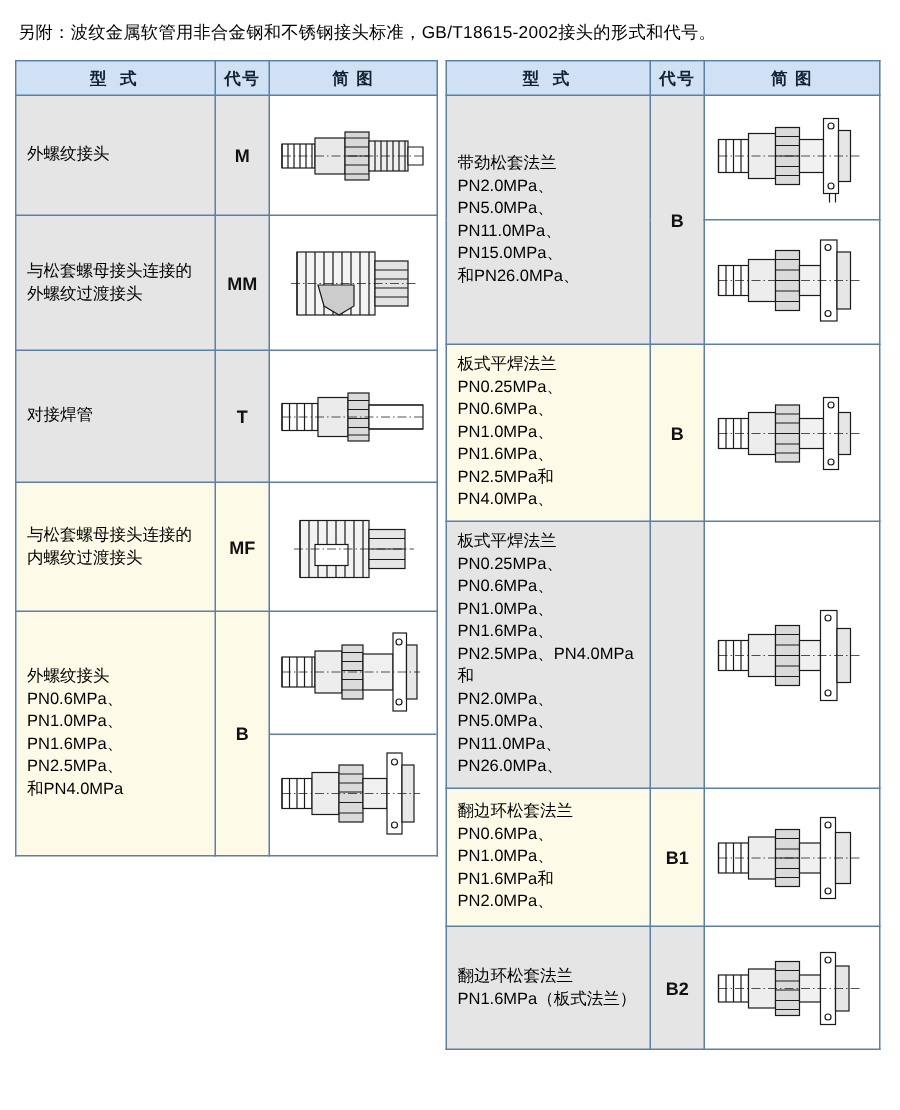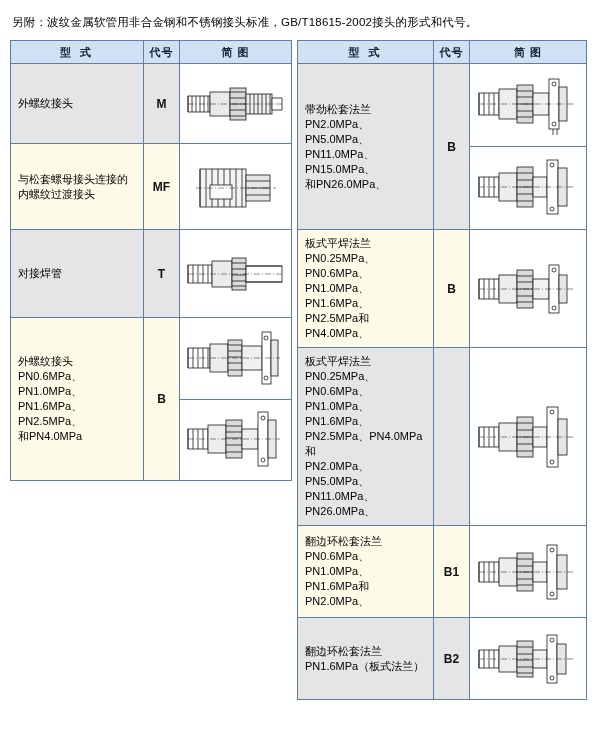--- a/index.html
+++ b/index.html
@@ -123,52 +123,68 @@
                 <rect x="62" y="16" width="26" height="20" fill="#efefef"></rect>
                 <path d="M66 16 L66 36 M70 16 L70 36 M74 16 L74 36 M78 16 L78 36 M82 16 L82 36 M86 16 L86 36"></path>
                 <path d="M88 20 L98 20 L98 32 L88 32 Z" fill="#ffffff"></path>
                 <path d="M4 26 L98 26" stroke-dasharray="6 2 1 2" stroke-width="0.5"></path>
               </g>
             </svg>
           </td>
         </tr>
 
 
-
-        <tr style="height:86px">
-          <td class="desc tint nowrapline">与松套螺母接头连接的内螺纹过渡接头</td>
-          <td class="code tint">MF</td>
-          <td class="pic">
-            <svg class="drawing" width="100" height="56" viewBox="0 0 100 56">
-              <g fill="none" stroke="#1a1a1a" stroke-width="0.8">
-                <rect x="14" y="10" width="46" height="38" fill="#f3f3f3"></rect>
-                <path d="M14 10 L14 48 M20 10 L20 48 M26 10 L26 48 M32 10 L32 48 M38 10 L38 48 M44 10 L44 48 M50 10 L50 48 M56 10 L56 48"></path>
-                <rect x="60" y="16" width="24" height="26" fill="#e6e6e6"></rect>
-                <path d="M60 22 L84 22 M60 29 L84 29 M60 36 L84 36"></path>
-                <rect x="24" y="26" width="22" height="14" fill="#ffffff"></rect>
-                <path d="M10 29 L90 29" stroke-dasharray="6 2 1 2" stroke-width="0.5"></path>
+        <tr style="height:90px">
+          <td class="desc plain nowrapline">与松套螺母接头连接的外螺纹过渡接头</td>
+          <td class="code plain">MM</td>
+          <td class="pic">
+            <svg class="drawing" width="100" height="58" viewBox="0 0 100 58">
+              <g fill="none" stroke="#1a1a1a" stroke-width="0.8">
+                <rect x="12" y="8" width="52" height="42" fill="#f4f4f4"></rect>
+                <path d="M12 8 L12 50 M18 8 L18 50 M24 8 L24 50 M30 8 L30 50 M36 8 L36 50 M42 8 L42 50 M48 8 L48 50 M54 8 L54 50 M60 8 L60 50"></path>
+                <rect x="64" y="14" width="22" height="30" fill="#e3e3e3"></rect>
+                <path d="M64 20 L86 20 M64 26 L86 26 M64 32 L86 32 M64 38 L86 38"></path>
+                <path d="M26 30 L50 30 L50 44 L40 50 L30 44 Z" fill="#cccccc"></path>
+                <path d="M8 29 L92 29" stroke-dasharray="6 2 1 2" stroke-width="0.5"></path>
               </g>
             </svg>
           </td>
         </tr>
 
         <tr style="height:88px">
           <td class="desc plain nowrapline">对接焊管</td>
           <td class="code plain">T</td>
           <td class="pic">
             <svg class="drawing" width="104" height="50" viewBox="0 0 104 50">
               <g fill="none" stroke="#1a1a1a" stroke-width="0.8">
                 <rect x="4" y="16" width="24" height="18"></rect>
                 <path d="M4 16 L4 34 M9 16 L9 34 M14 16 L14 34 M19 16 L19 34 M24 16 L24 34"></path>
                 <rect x="28" y="12" width="20" height="26" fill="#ebebeb"></rect>
                 <rect x="48" y="9" width="14" height="32" fill="#dadada"></rect>
                 <path d="M48 14 L62 14 M48 20 L62 20 M48 26 L62 26 M48 32 L62 32 M48 37 L62 37"></path>
                 <rect x="62" y="17" width="36" height="16" fill="#ffffff"></rect>
                 <path d="M62 17 L98 17 M62 33 L98 33"></path>
                 <path d="M4 25 L100 25" stroke-dasharray="6 2 1 2" stroke-width="0.5"></path>
+              </g>
+            </svg>
+          </td>
+        </tr>
+
+        <tr style="height:86px">
+          <td class="desc tint nowrapline">与松套螺母接头连接的内螺纹过渡接头</td>
+          <td class="code tint">MF</td>
+          <td class="pic">
+            <svg class="drawing" width="100" height="56" viewBox="0 0 100 56">
+              <g fill="none" stroke="#1a1a1a" stroke-width="0.8">
+                <rect x="14" y="10" width="46" height="38" fill="#f3f3f3"></rect>
+                <path d="M14 10 L14 48 M20 10 L20 48 M26 10 L26 48 M32 10 L32 48 M38 10 L38 48 M44 10 L44 48 M50 10 L50 48 M56 10 L56 48"></path>
+                <rect x="60" y="16" width="24" height="26" fill="#e6e6e6"></rect>
+                <path d="M60 22 L84 22 M60 29 L84 29 M60 36 L84 36"></path>
+                <rect x="24" y="26" width="22" height="14" fill="#ffffff"></rect>
+                <path d="M10 29 L90 29" stroke-dasharray="6 2 1 2" stroke-width="0.5"></path>
               </g>
             </svg>
           </td>
         </tr>
 
         <tr style="height:163px">
           <td class="desc tint nowrapline">外螺纹接头
 PN0.6MPa、PN1.0MPa、
 PN1.6MPa、PN2.5MPa、
 和PN4.0MPa</td>

